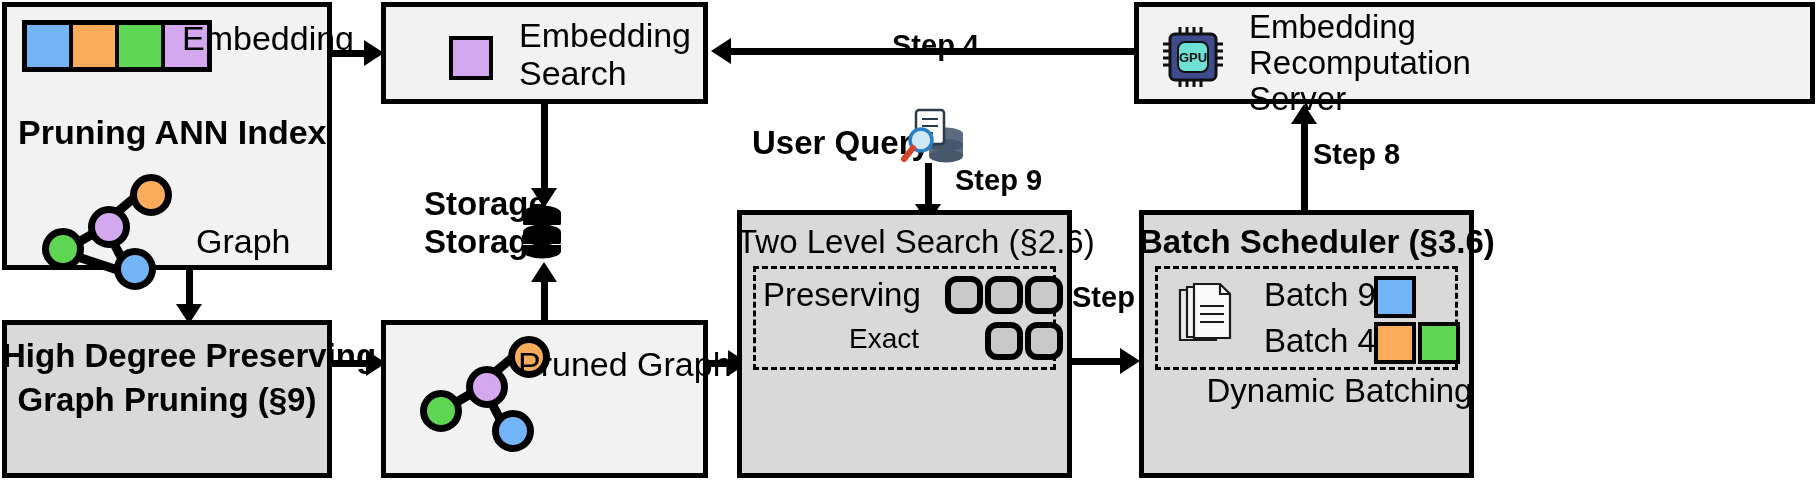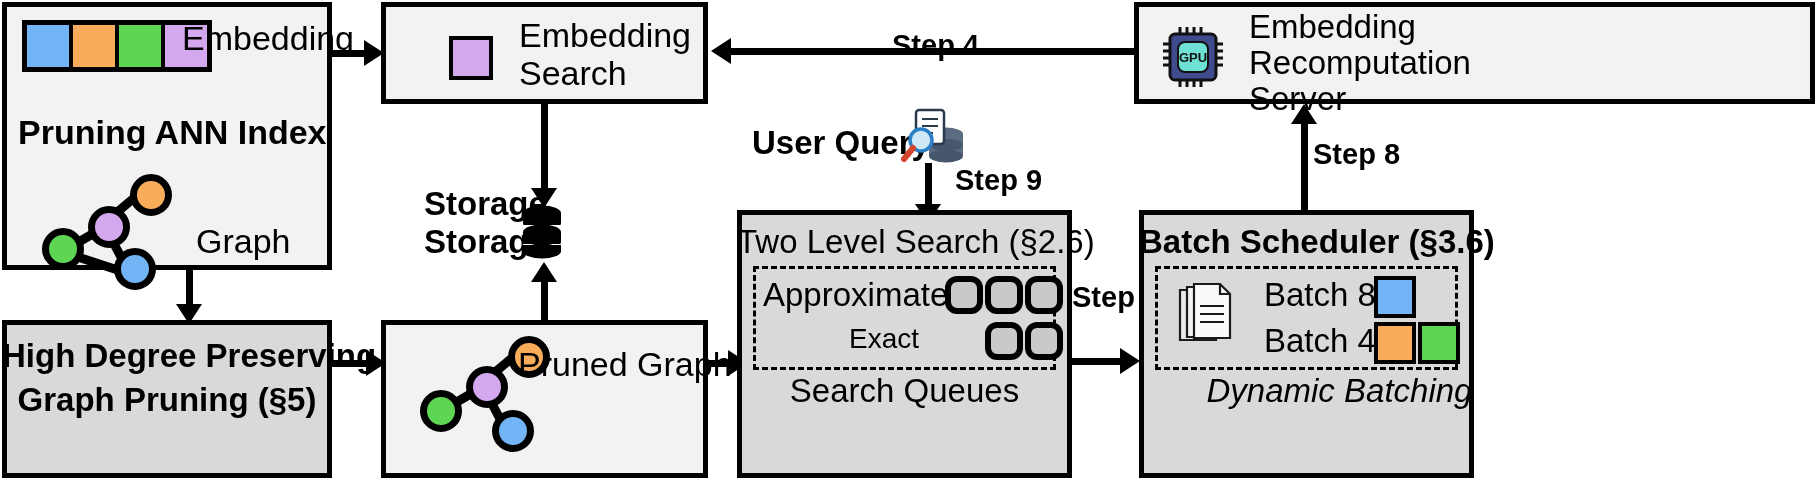--- a/index.html
+++ b/index.html
@@ -55,21 +55,21 @@
     <div class="node" style="left:4px;top:58px;width:42px;height:42px;background:#5fd653;"></div>
     <div class="node" style="left:76px;top:78px;width:42px;height:42px;background:#72b4f5;"></div>
   </div>
   <div class="lbl" style="left:196px;top:222px;font-size:34px;">Graph</div>
 
   <div class="vline" style="left:186px;top:270px;height:36px;"></div>
   <div class="arrow ar-down" style="left:176px;top:304px;"></div>
 
   <div class="box fill-gray" style="left:2px;top:320px;width:330px;height:158px;"></div>
   <div class="lbl bold ctr" style="left:2px;top:338px;width:330px;font-size:33px;">High Degree Preserving</div>
-  <div class="lbl bold ctr" style="left:2px;top:382px;width:330px;font-size:33px;">Graph Pruning (§5)</div>
+  <div class="lbl bold ctr" style="left:2px;top:382px;width:330px;font-size:33px;">Graph Pruning (§9)</div>
 
   <div class="hline" style="left:332px;top:50px;width:36px;"></div>
   <div class="arrow ar-right" style="left:364px;top:40px;"></div>
 
   <div class="hline" style="left:332px;top:360px;width:38px;"></div>
   <div class="arrow ar-right" style="left:366px;top:350px;"></div>
 
   <div class="box fill-light" style="left:381px;top:2px;width:327px;height:102px;"></div>
   <div class="sw" style="left:449px;top:36px;width:44px;height:44px;background:#d4a8ee;"></div>
   <div class="lbl" style="left:519px;top:16px;font-size:34px;">Embedding</div>
@@ -134,30 +134,29 @@
 
   <div class="vline" style="left:925px;top:163px;height:44px;"></div>
   <div class="arrow ar-down" style="left:915px;top:204px;"></div>
   <div class="lbl bold" style="left:955px;top:164px;font-size:29px;">Step 9</div>
 
   <div class="box fill-gray" style="left:737px;top:210px;width:335px;height:268px;"></div>
   <div class="lbl ctr" style="left:737px;top:224px;width:335px;font-size:33px;">Two Level Search (§2.6)</div>
 
   <div class="dashed" style="left:753px;top:266px;width:303px;height:104px;"></div>
 
-  <div class="lbl" style="left:763px;top:277px;font-size:33px;">Approximate</div>
+  <div class="lbl" style="left:763px;top:277px;font-size:33px;">Preserving</div>
   <div class="qbox" style="left:1025px;top:276px;width:38px;height:38px;"></div>
   <div class="qbox" style="left:985px;top:276px;width:38px;height:38px;"></div>
   <div class="qbox" style="left:945px;top:276px;width:38px;height:38px;"></div>
 
   <div class="lbl" style="left:849px;top:323px;font-size:28px;">Exact</div>
   <div class="qbox" style="left:1025px;top:322px;width:38px;height:38px;"></div>
   <div class="qbox" style="left:985px;top:322px;width:38px;height:38px;"></div>
 
-  <div class="lbl ctr" style="left:737px;top:373px;width:335px;font-size:33px;">Search Queues</div>
 
   <div class="hline" style="left:1072px;top:358px;width:55px;"></div>
   <div class="arrow ar-right" style="left:1120px;top:348px;"></div>
   <div class="lbl bold" style="left:1072px;top:281px;font-size:29px;">Step 2</div>
 
   <div class="box fill-gray" style="left:1139px;top:210px;width:335px;height:268px;"></div>
   <div class="lbl bold ctr" style="left:1139px;top:224px;width:335px;font-size:33px;">Batch Scheduler (§3.6)</div>
 
   <div class="dashed" style="left:1155px;top:266px;width:303px;height:104px;"></div>
 
@@ -166,28 +165,28 @@
       <path d="M2 8 h26 l10 10 v40 h-36 z" fill="#e8e8e8" stroke="#1a1a1a" stroke-width="2.2"></path>
       <path d="M9 5 h26 l10 10 v40 h-36 z" fill="#f2f2f2" stroke="#1a1a1a" stroke-width="2.2"></path>
       <path d="M16 2 h26 l10 10 v44 h-36 z" fill="#fafafa" stroke="#1a1a1a" stroke-width="2.2"></path>
       <path d="M42 2 v10 h10" fill="none" stroke="#1a1a1a" stroke-width="2.2"></path>
       <line x1="22" y1="24" x2="46" y2="24" stroke="#1a1a1a" stroke-width="2"></line>
       <line x1="22" y1="32" x2="46" y2="32" stroke="#1a1a1a" stroke-width="2"></line>
       <line x1="22" y1="40" x2="46" y2="40" stroke="#1a1a1a" stroke-width="2"></line>
     </svg>
   </div>
 
-  <div class="lbl" style="left:1264px;top:277px;font-size:33px;">Batch 8</div>
+  <div class="lbl" style="left:1264px;top:277px;font-size:33px;">Batch 9</div>
   <div class="sw" style="left:1374px;top:276px;width:42px;height:42px;background:#72b4f5;"></div>
 
   <div class="lbl" style="left:1264px;top:323px;font-size:33px;">Batch 4</div>
   <div class="sw" style="left:1374px;top:322px;width:42px;height:42px;background:#f9ad5a;"></div>
   <div class="sw" style="left:1418px;top:322px;width:42px;height:42px;background:#5fd653;"></div>
 
-  <div class="lbl ctr" style="left:1139px;top:373px;width:401px;font-size:33px;font-style:italic;">Dynamic Batching</div>
+  <div class="lbl ctr" style="left:1139px;top:373px;width:401px;font-size:33px;">Dynamic Batching</div>
 
   <div class="vline" style="left:1301px;top:122px;height:88px;"></div>
   <div class="arrow ar-up" style="left:1291px;top:104px;"></div>
   <div class="lbl bold" style="left:1313px;top:138px;font-size:29px;">Step 8</div>
 
   <div class="box fill-light" style="left:1134px;top:2px;width:681px;height:102px;"></div>
 
   <div style="position:absolute;left:1162px;top:26px;width:62px;height:62px;">
     <svg width="62" height="62" viewBox="0 0 62 62">
       <g stroke="#111" stroke-width="3">

